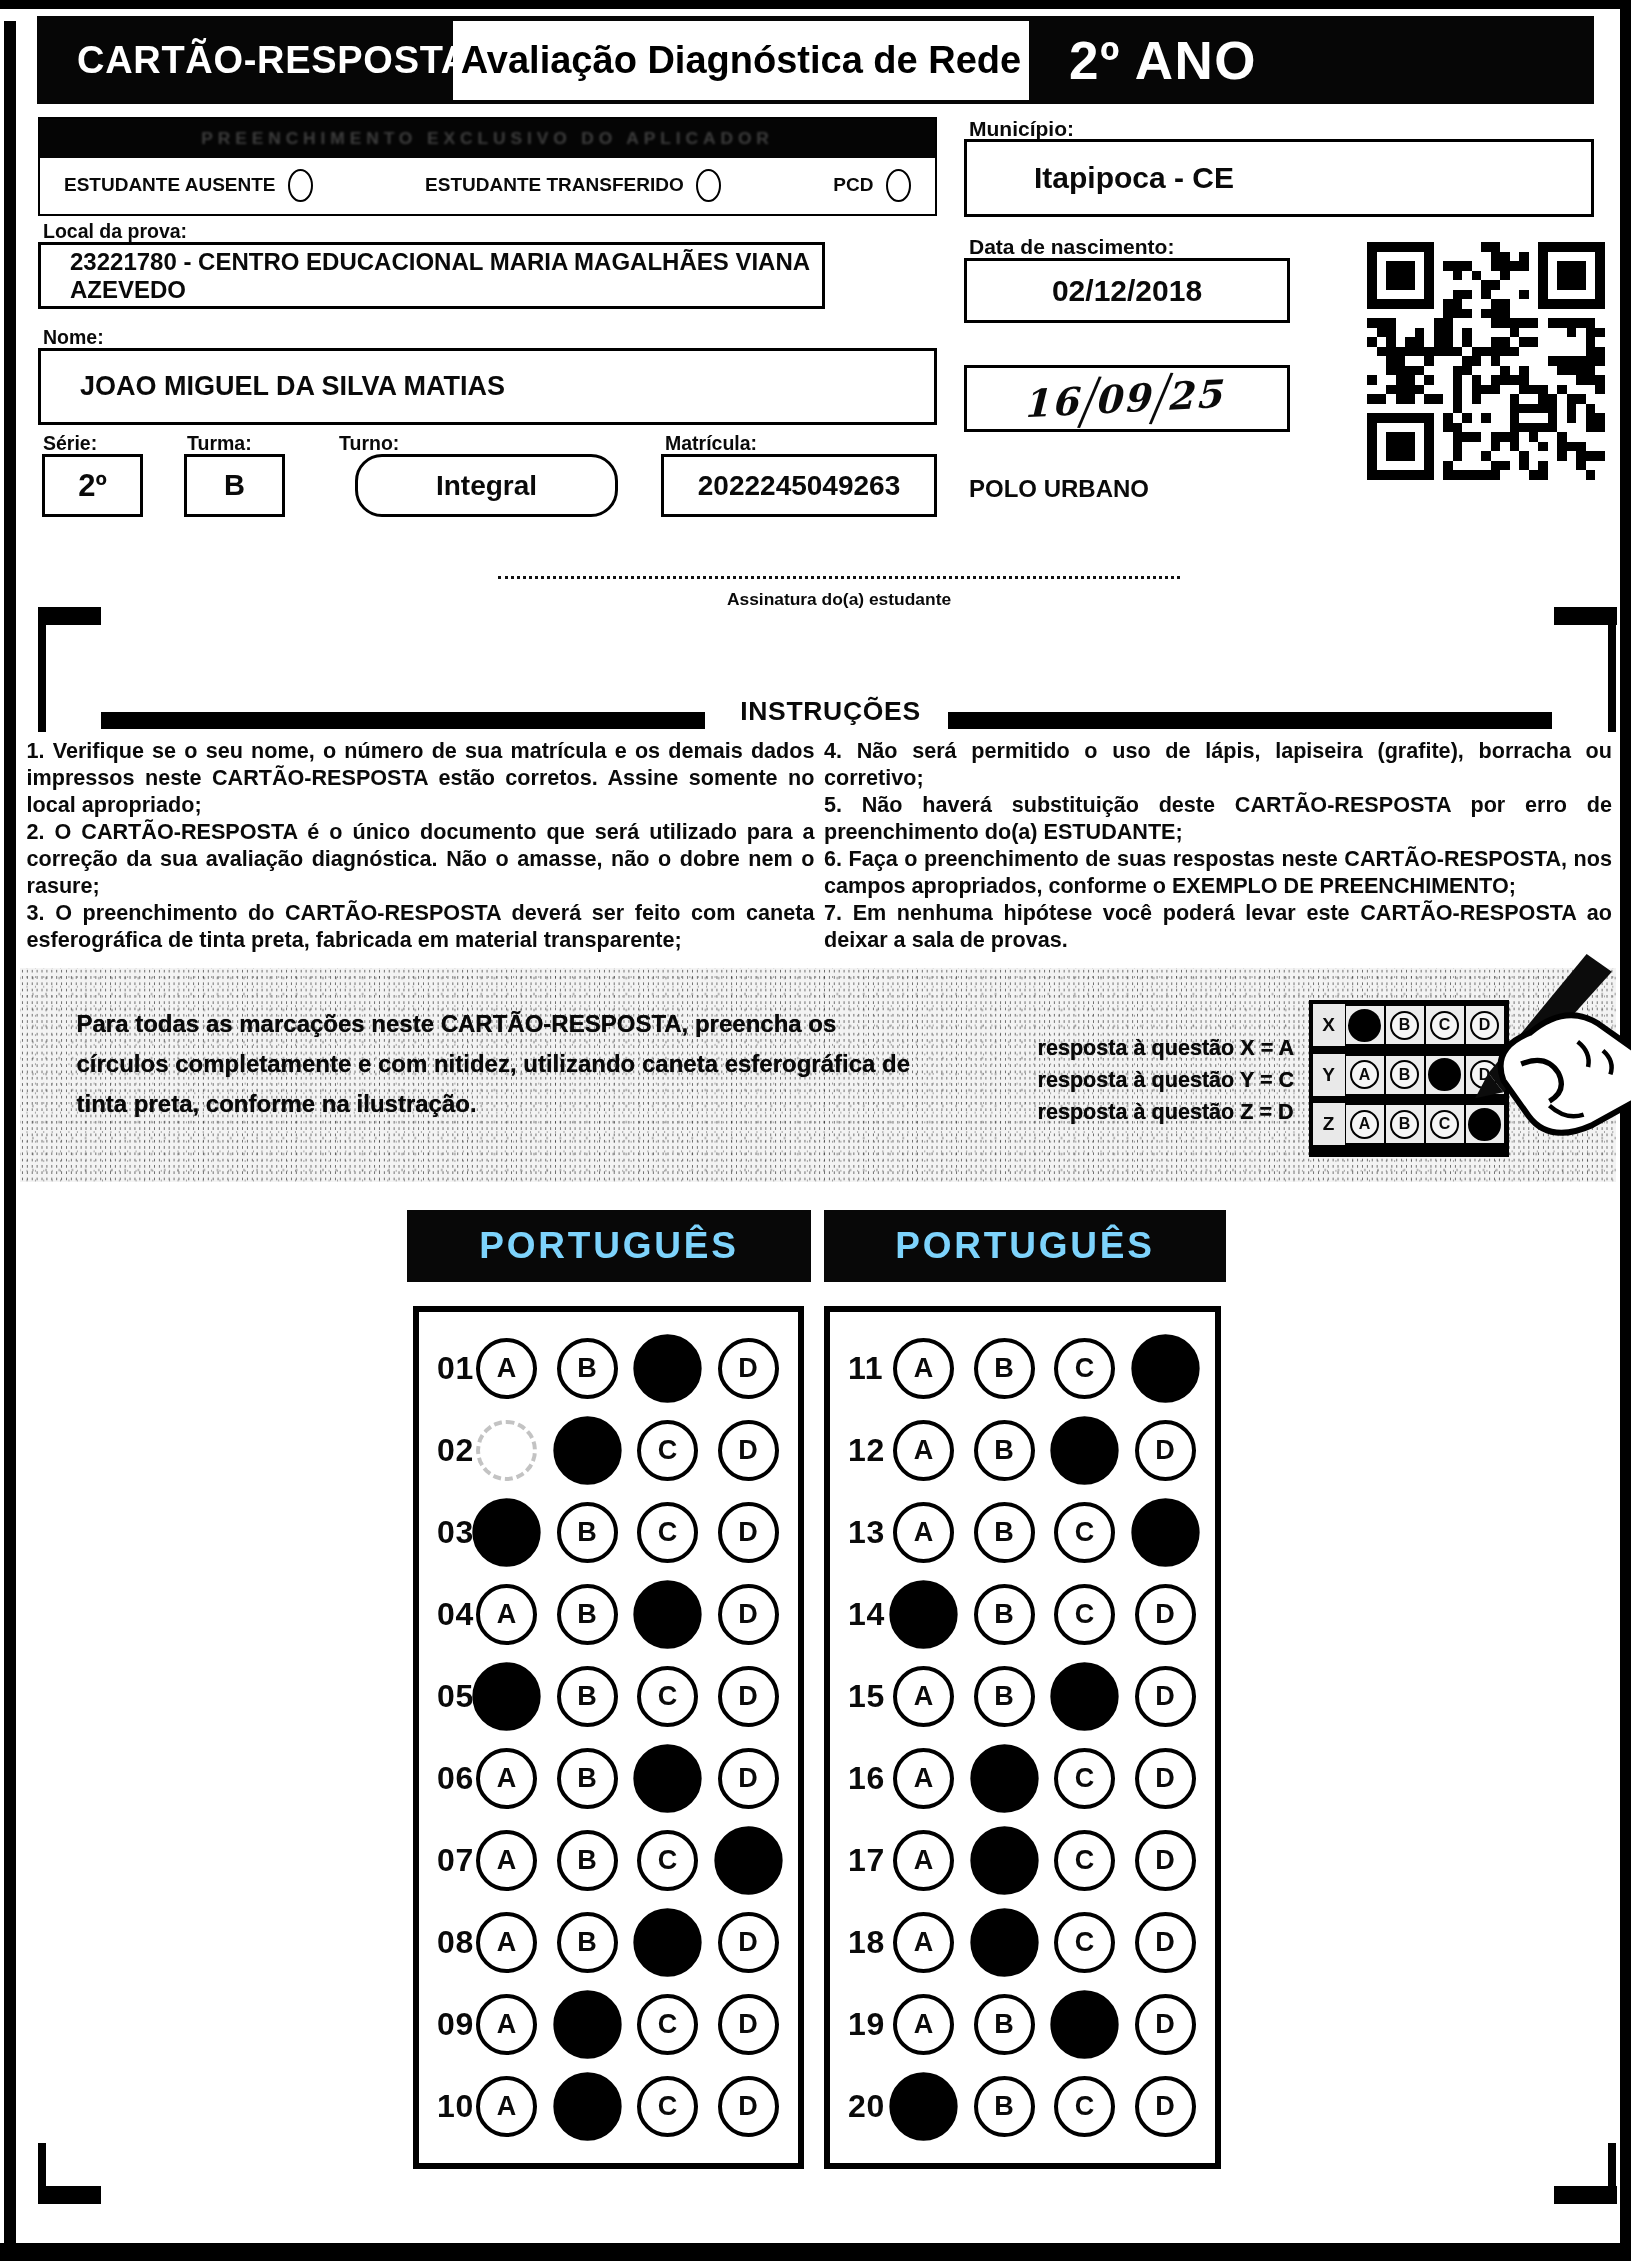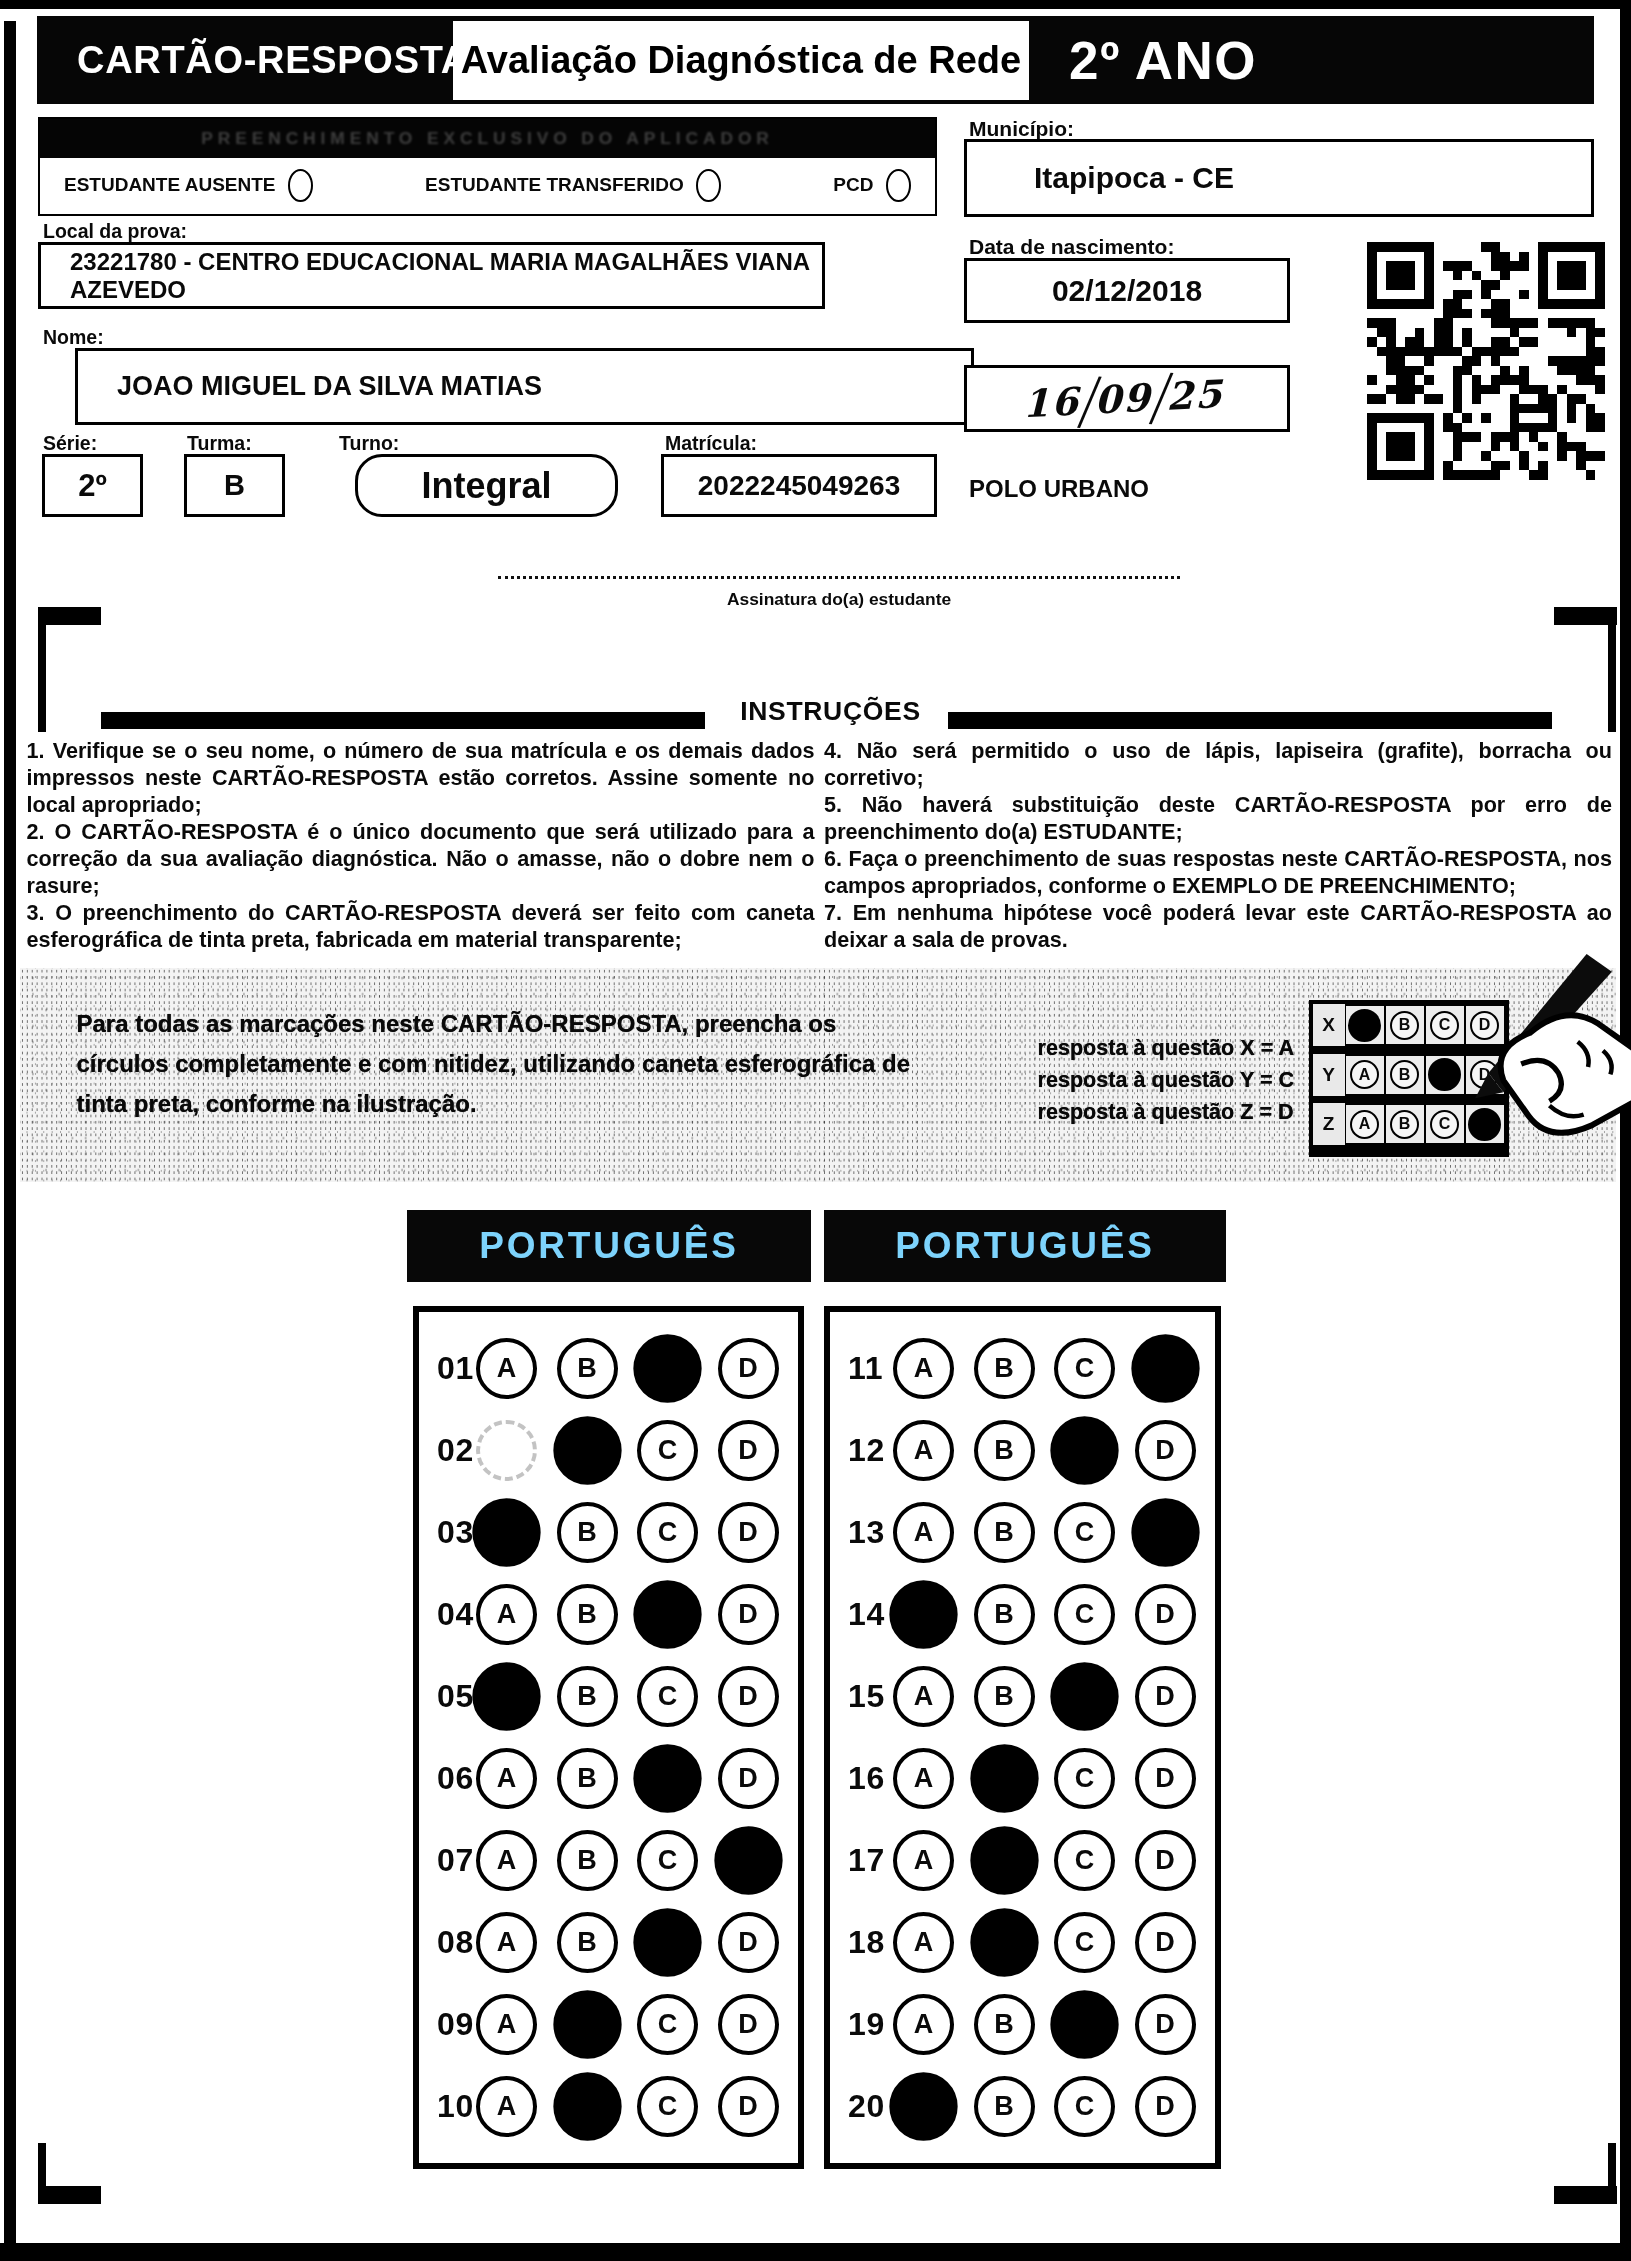--- a/index.html
+++ b/index.html
@@ -117,36 +117,36 @@
       </div>
     </div>
   </div>
 
   <div class="field-label" style="left:43px; top:220px;">Local da prova:</div>
   <div class="field-box" style="left:38px; top:242px; width:787px; height:67px; font-size:24px; padding-left:29px;">
     <span>23221780 - CENTRO EDUCACIONAL MARIA MAGALHÃES VIANA AZEVEDO</span>
   </div>
 
   <div class="field-label" style="left:43px; top:326px;">Nome:</div>
-  <div class="field-box" style="left:38px; top:348px; width:899px; height:77px; font-size:27px; padding-left:39px;margin-left:37px;">
+  <div class="field-box" style="left:38px; top:348px; width:899px; height:77px; font-size:27px; padding-left:39px;">
     <span>JOAO MIGUEL DA SILVA MATIAS</span>
   </div>
 
   <div class="field-label" style="left:43px; top:432px;">Série:</div>
   <div class="field-box" style="left:42px; top:454px; width:101px; height:63px; font-size:31px; justify-content:center;">
     <span>2º</span>
   </div>
 
   <div class="field-label" style="left:187px; top:432px;">Turma:</div>
   <div class="field-box" style="left:184px; top:454px; width:101px; height:63px; font-size:29px; justify-content:center;">
     <span>B</span>
   </div>
 
   <div class="field-label" style="left:339px; top:432px;">Turno:</div>
-  <div class="field-box" style="left:355px; top:454px; width:263px; height:63px; font-size:36px; justify-content:center;border-radius:27px;">
+  <div class="field-box" style="left:355px; top:454px; width:263px; height:63px; font-size:28px; justify-content:center;border-radius:27px;">
     <span>Integral</span>
   </div>
 
   <div class="field-label" style="left:665px; top:432px;">Matrícula:</div>
   <div class="field-box" style="left:661px; top:454px; width:276px; height:63px; font-size:28px; justify-content:center;">
     <span>2022245049263</span>
   </div>
 
   <div class="field-label" style="left:969px; top:117px; font-size:21px;">Município:</div>
   <div class="field-box" style="left:964px; top:139px; width:630px; height:78px; font-size:30px; padding-left:67px;">

